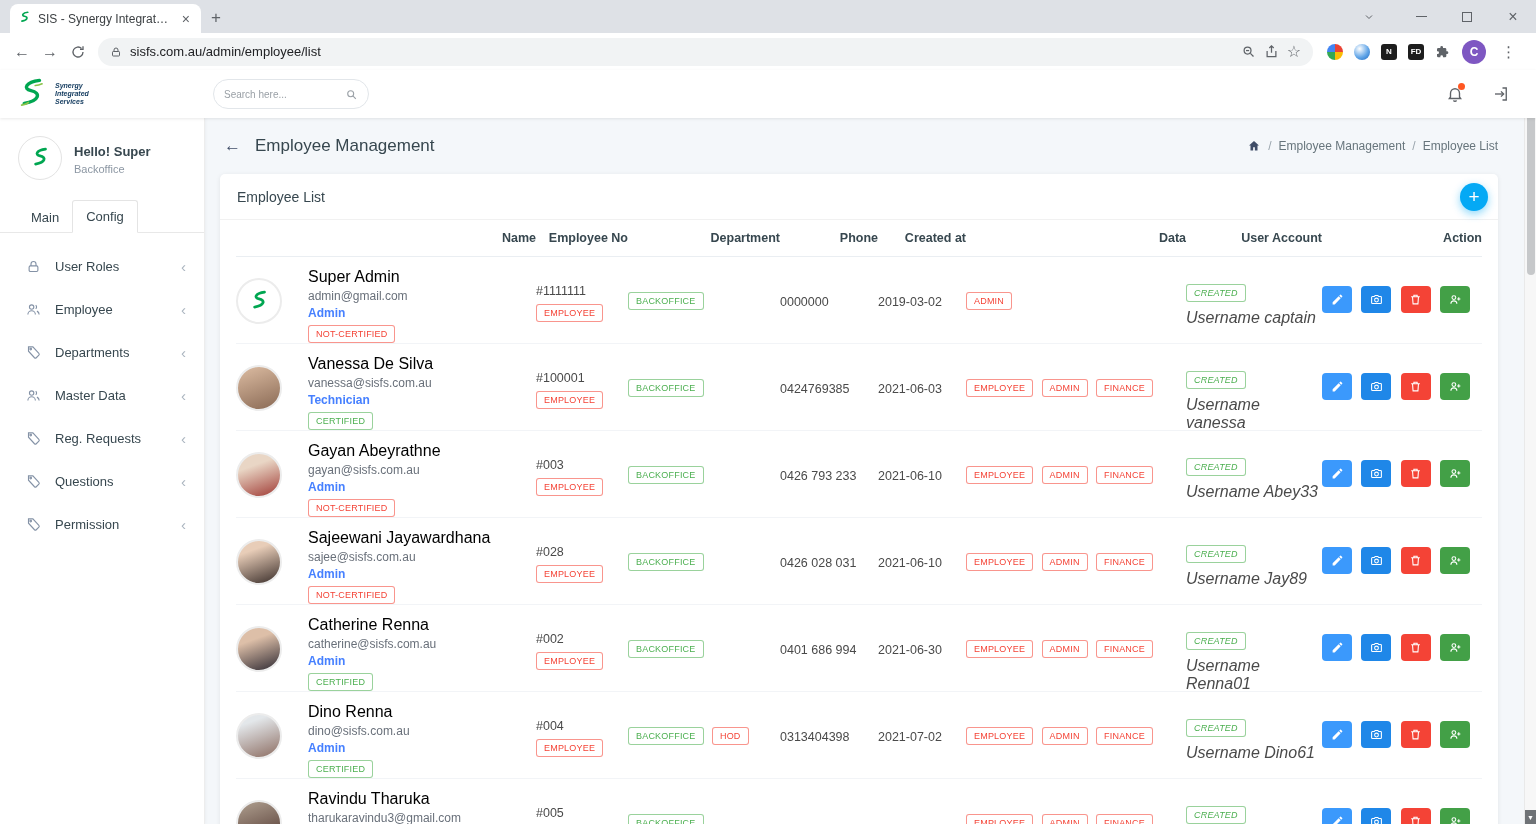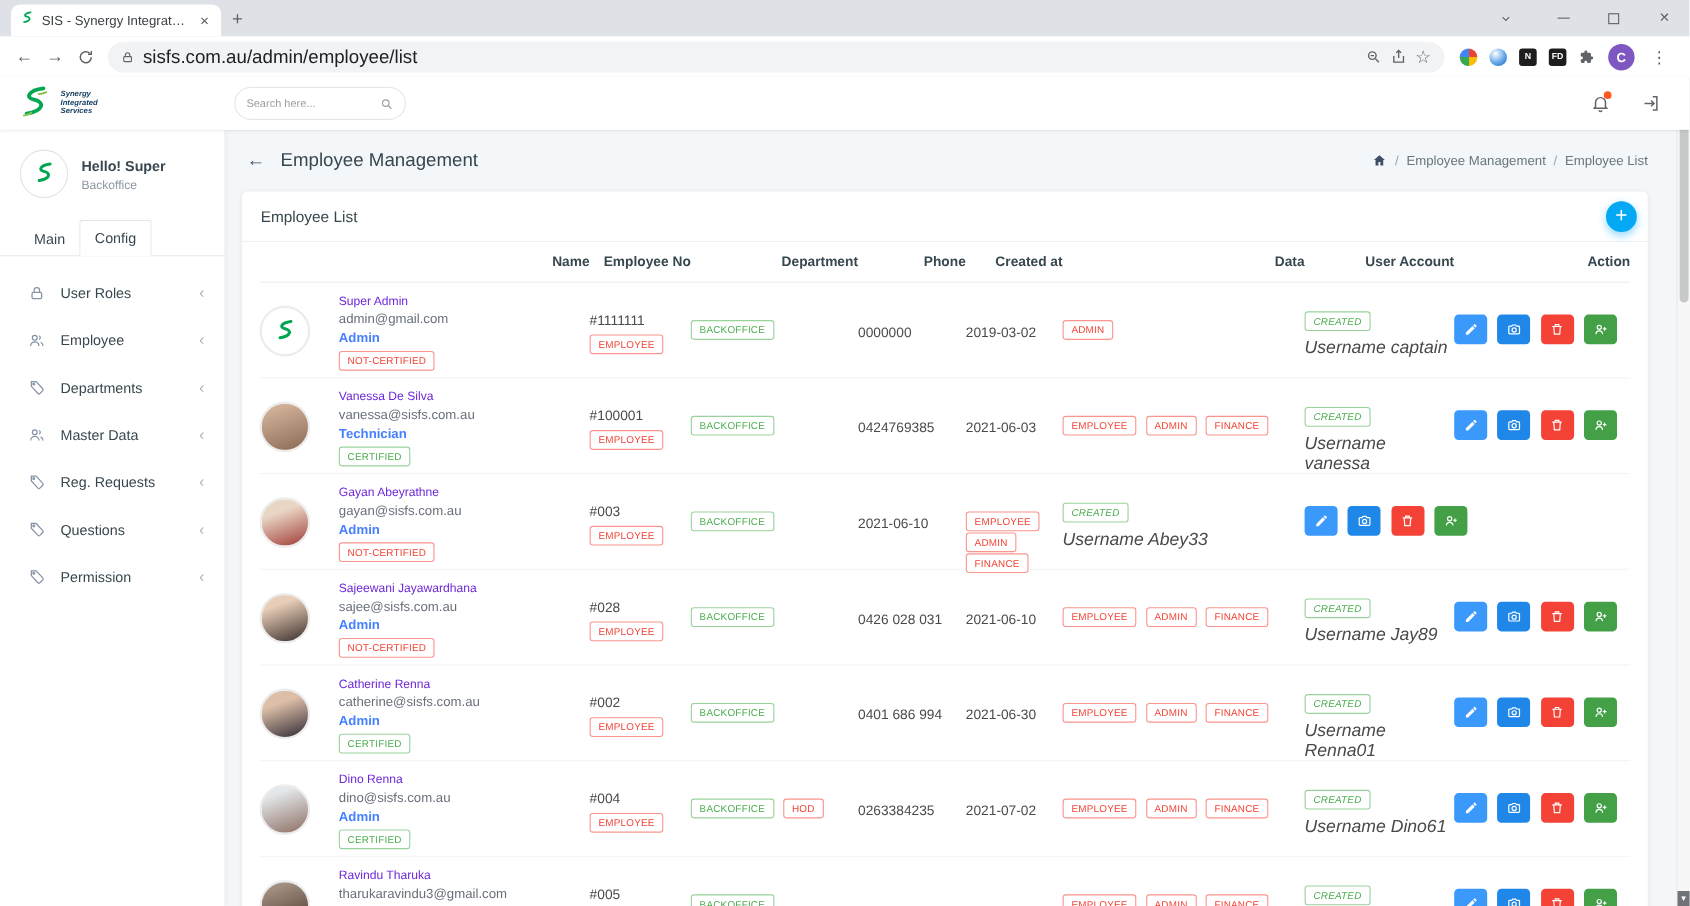--- a/index.html
+++ b/index.html
@@ -21,21 +21,21 @@
   .max-glyph { display:inline-block; width:10px; height:10px; border:1.5px solid #5f6368; }
   .wc-close { font-size:16px; }
 
   .toolbar { height:37px; background:#fff; display:flex; align-items:center; padding:0 8px; }
   .nav-ic { width:28px; height:28px; display:flex; align-items:center; justify-content:center;
     color:#5f6368; font-size:16px; border-radius:50%; }
   .nav-ic svg { width:16px; height:16px; }
   .urlbar { flex:1; height:28px; background:#f1f3f4; border-radius:14px; display:flex; align-items:center;
     padding:0 12px; margin:0 6px; gap:8px; }
   .urlbar .lock svg { width:12px; height:12px; color:#5f6368; display:block; }
-  .url-text { flex:1; font-size:17px; color:#202124; }
+  .url-text { flex:1; font-size:13px; color:#202124; }
   .url-ic { color:#5f6368; display:flex; align-items:center; }
   .url-ic svg { width:15px; height:15px; }
   .star { font-size:16px; color:#5f6368; }
   .ext-row { display:flex; align-items:center; gap:11px; padding:0 8px; }
   .ext-ball { width:16px; height:16px; border-radius:50%;
     background:conic-gradient(#ea4335 0 25%, #fbbc05 0 50%, #34a853 0 75%, #4285f4 0); }
   .ext-globe { width:16px; height:16px; border-radius:50%;
     background:radial-gradient(circle at 35% 30%, #ffffff, #64a7e8 55%, #1565c0); }
   .ext-sq { width:16px; height:16px; border-radius:3px; background:#1d1d1d; color:#fff;
     font-size:8px; font-weight:bold; display:flex; align-items:center; justify-content:center; }
@@ -106,21 +106,21 @@
   .avatar { width:46px; height:46px; border-radius:50%; border:2px solid #ececec;
     display:flex; align-items:center; justify-content:center; background:#fff; }
   .avatar svg { width:24px; height:22px; }
   .av2 { background:linear-gradient(160deg,#dcbca2,#8a6a55); }
   .av3 { background:linear-gradient(160deg,#e9d6c5 30%,#a03b35); }
   .av4 { background:linear-gradient(160deg,#e8cdb8 25%,#3a2e2a); }
   .av5 { background:linear-gradient(160deg,#ddbfa8 30%,#2f2a33); }
   .av6 { background:linear-gradient(160deg,#e3e7ea 20%,#8d6e63); }
   .av7 { background:linear-gradient(160deg,#b0a090,#4e342e); }
   .name-c { padding-top:11px; }
-  .nm { display:block; font-size:11px; color:#6d28d9; }
+  .nm { display:block; font-size:16px; color:#000000; }
   .em { display:block; font-size:12px; color:#69707a; margin-top:3px; }
   .pos { display:block; font-size:12px; font-weight:bold; color:#4680ff; margin-top:3px; }
   .name-c .bdg { margin-top:5px; }
   .no-c { padding-top:27px; }
   .eno { display:block; font-size:12.5px; color:#4a4a4a; }
   .no-c .bdg { margin-top:6px; }
   .dept-c { padding-top:33px; }
   .ph-c, .cr-c { padding-top:38px; font-size:12.5px; color:#4a4a4a; }
   .role-c { padding-top:33px; }
   .role-c .bdg, .dept-c .bdg { margin-right:4px; }
@@ -500,20 +500,21 @@
             <span class="nm">Gayan Abeyrathne</span>
             <span class="em">gayan@sisfs.com.au</span>
             <span class="pos">Admin</span>
             <span class="bdg bdg-r">NOT-CERTIFIED</span>
           </div>
           <div class="cell no-c">
             <span class="eno">#003</span>
             <span class="bdg bdg-r">EMPLOYEE</span>
           </div>
           <div class="cell dept-c"><span class="bdg bdg-g">BACKOFFICE</span></div>
+          <div class="cell ph-c">0426 793 233</div>
           <div class="cell cr-c">2021-06-10</div>
           <div class="cell role-c">
             <span class="bdg bdg-r">EMPLOYEE</span>
             <span class="bdg bdg-r">ADMIN</span>
             <span class="bdg bdg-r">FINANCE</span>
           </div>
           <div class="cell acc-c">
             <span class="bdg bdg-g">CREATED</span>
             <span class="uname">Username Abey33</span>
           </div>
@@ -658,21 +659,21 @@
             <span class="bdg bdg-g">CERTIFIED</span>
           </div>
           <div class="cell no-c">
             <span class="eno">#004</span>
             <span class="bdg bdg-r">EMPLOYEE</span>
           </div>
           <div class="cell dept-c">
             <span class="bdg bdg-g">BACKOFFICE</span>
             <span class="bdg bdg-r">HOD</span>
           </div>
-          <div class="cell ph-c">0263384235</div>
+          <div class="cell ph-c">0313404398</div>
           <div class="cell cr-c">2021-07-02</div>
           <div class="cell role-c">
             <span class="bdg bdg-r">EMPLOYEE</span>
             <span class="bdg bdg-r">ADMIN</span>
             <span class="bdg bdg-r">FINANCE</span>
           </div>
           <div class="cell acc-c">
             <span class="bdg bdg-g">CREATED</span>
             <span class="uname">Username Dino61</span>
           </div>

